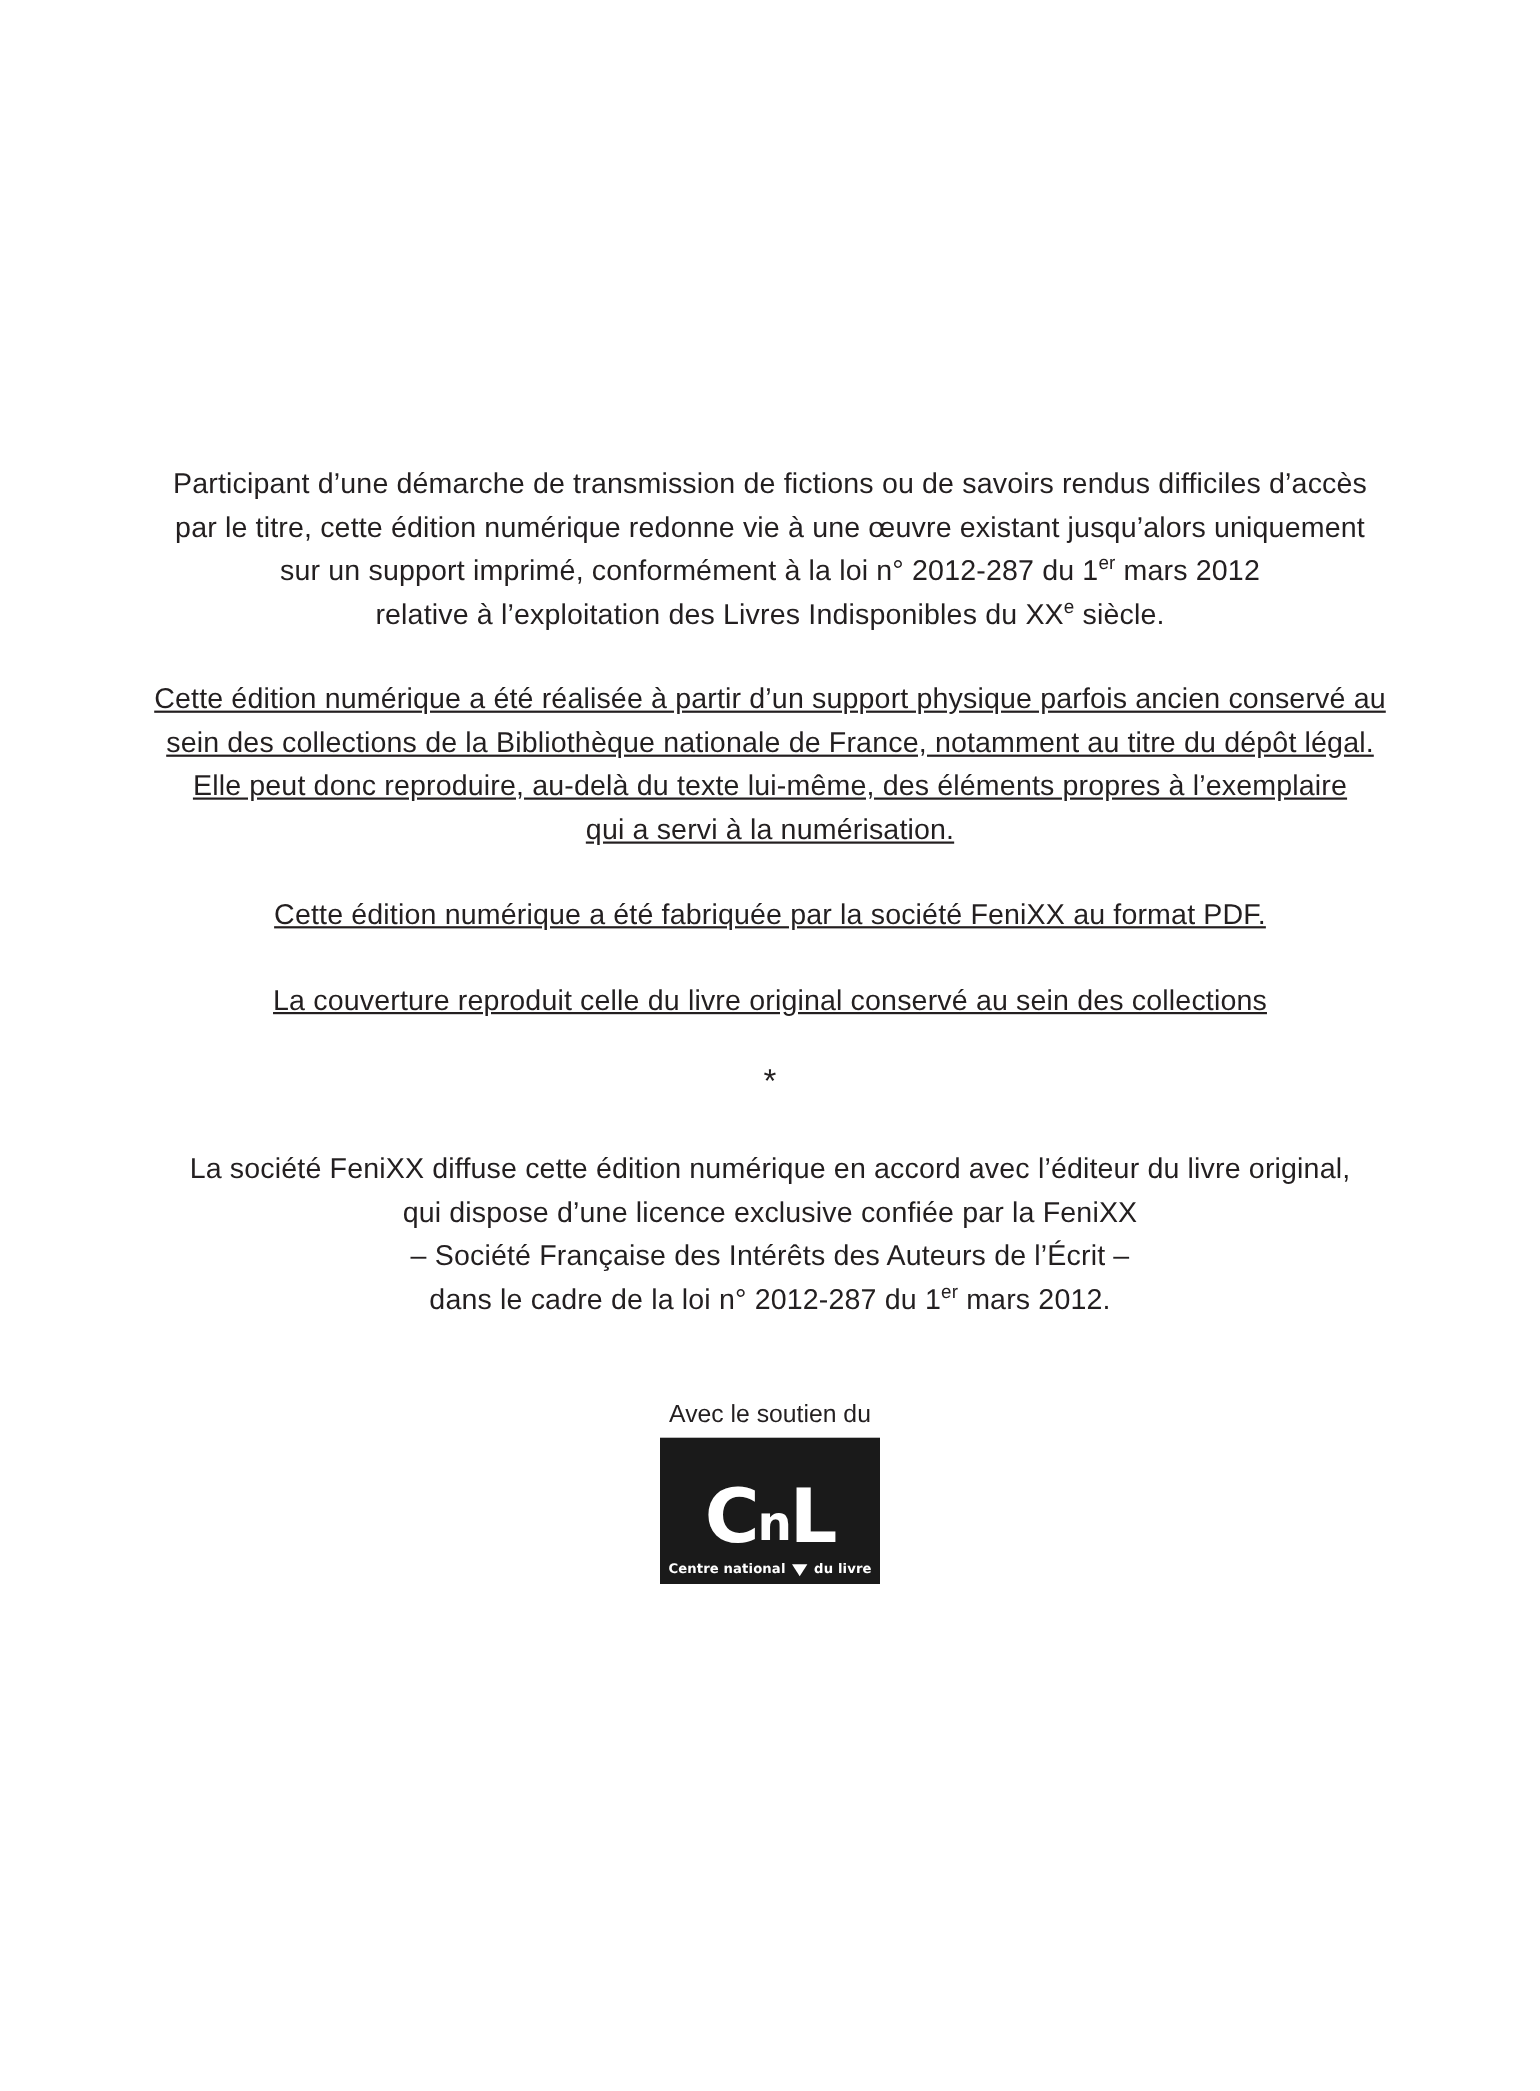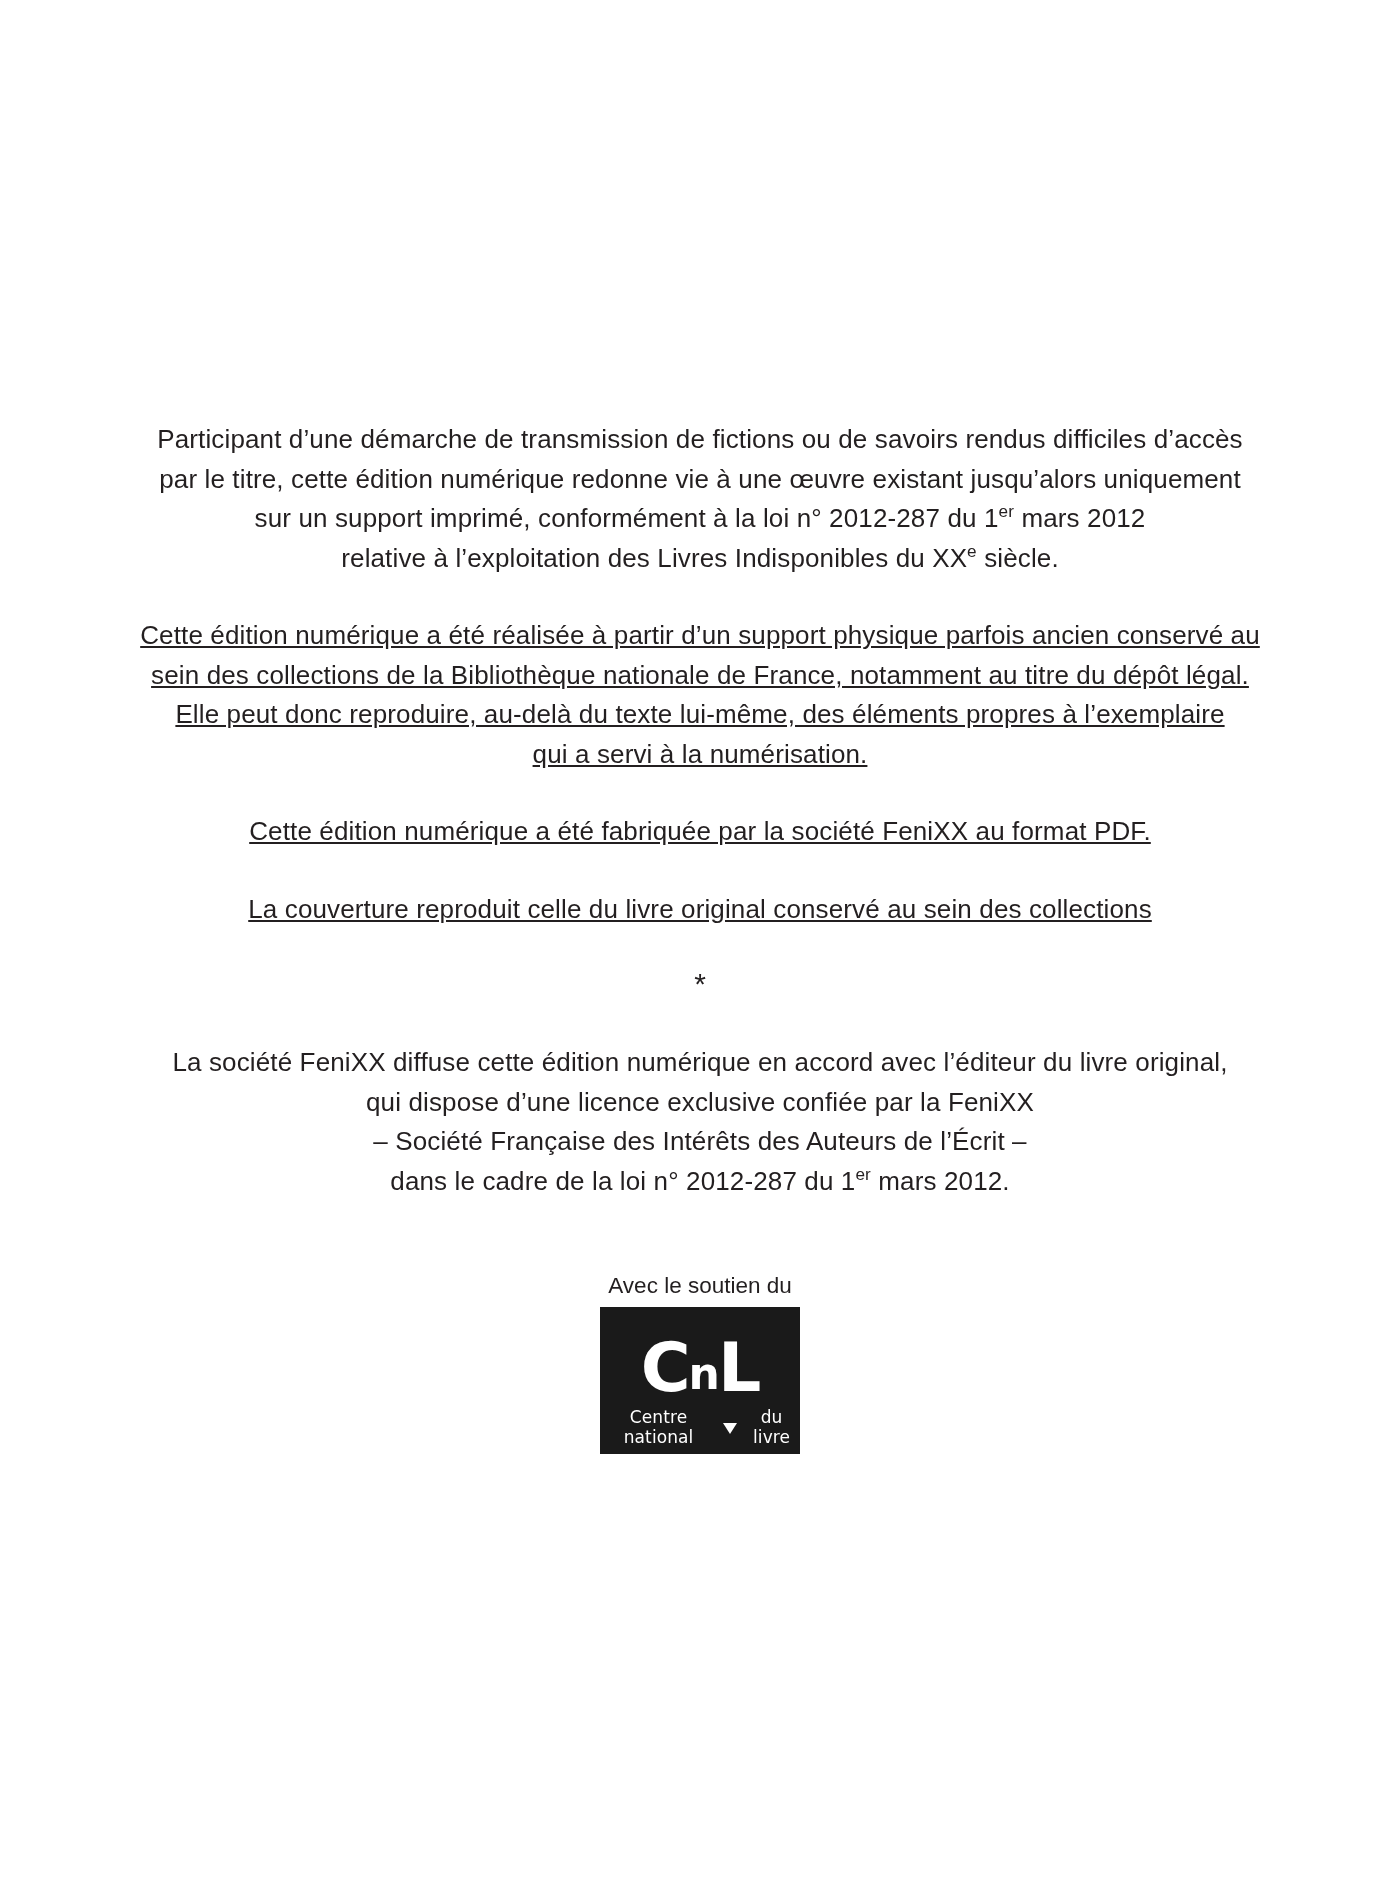--- a/index.html
+++ b/index.html
@@ -87,20 +87,21 @@
     padding: 0;
     position: relative;
   }
   .cnl-main {
     position: relative;
     height: 74px;
     display: flex;
     align-items: center;
     justify-content: center;
     padding-top: 24px;
+    margin-top: 12px;
   }
   .cnl-letters {
     font-family: "DejaVu Sans", sans-serif;
     font-weight: bold;
     font-size: 68px;
     letter-spacing: -2px;
     color: #ffffff;
     line-height: 0.95;
   }
   .cnl-letters .small-n {
@@ -111,22 +112,22 @@
   }
   .cnl-sub {
     display: flex;
     align-items: center;
     justify-content: center;
     gap: 4px;
     padding: 2px 0 7px 0;
   }
   .cnl-sub-text {
     font-family: "DejaVu Sans", sans-serif;
-    font-size: 17px;
-    font-weight: normal;
+    font-size: 12px;
+    font-weight: bold;
     color: #ffffff;
     letter-spacing: 0.1px;
   }
   .cnl-tri {
     width: 0;
     height: 0;
     border-left: 7px solid transparent;
     border-right: 7px solid transparent;
     border-top: 11px solid #ffffff;
     margin: 0 2px;

